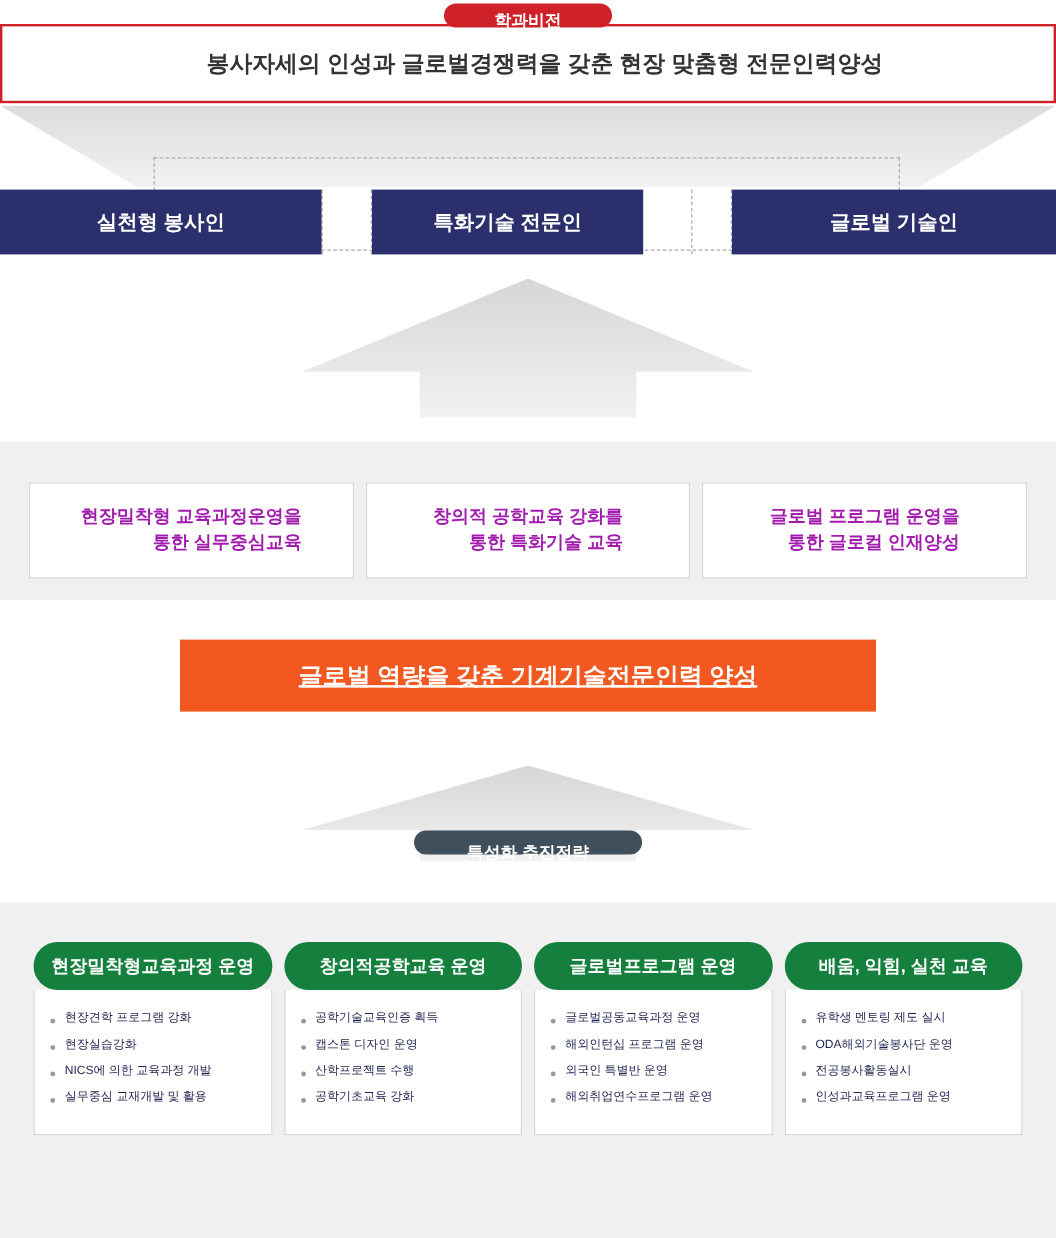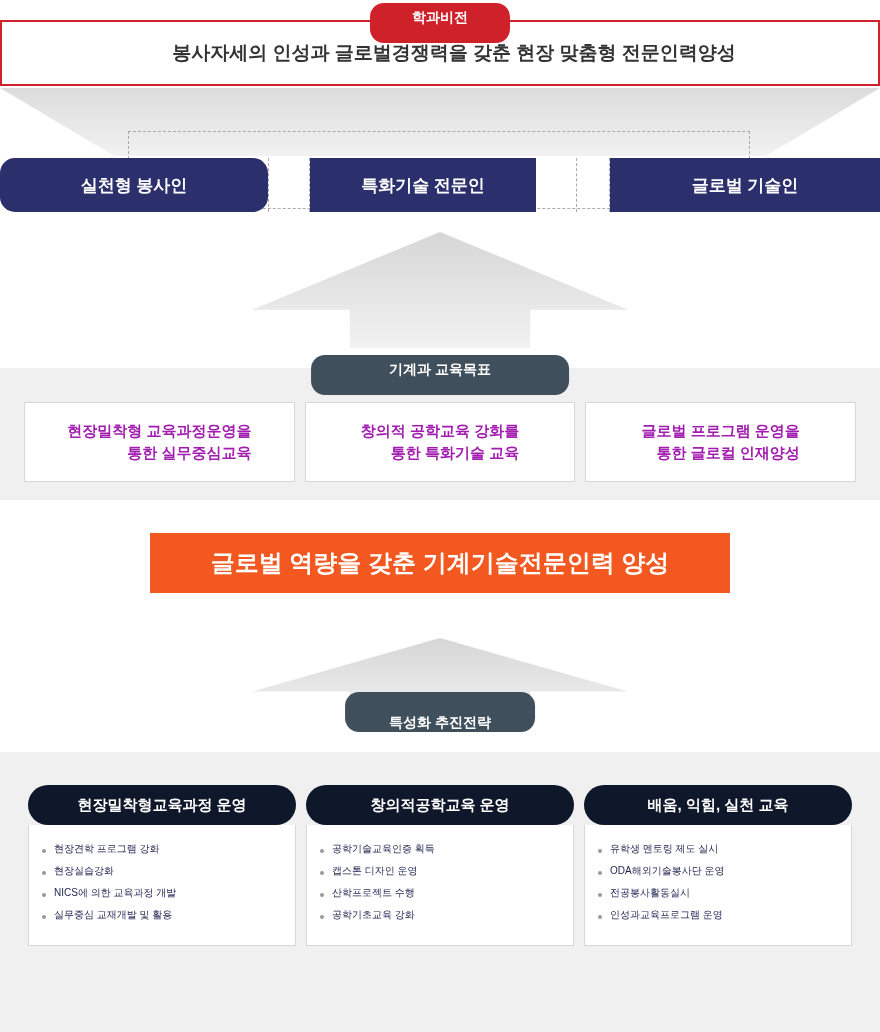--- a/index.html
+++ b/index.html
@@ -1,49 +1,49 @@
 <!DOCTYPE html>
 <html><head>
 <meta charset="utf-8">
 <style>
   * { margin:0; padding:0; box-sizing:border-box; }
   html,body { background:#ffffff; }
   body { font-family:"Liberation Sans","DejaVu Sans",sans-serif; }
   .page { position:relative; width:880px; height:1032px; margin:0 auto; background:#fff; overflow:hidden; }
 
   
-  .badge { position:absolute; left:50%; transform:translateX(-50%); height:40px; line-height:28px;
+  .badge { position:absolute; left:50%; transform:translateX(-50%); height:20px; line-height:28px;
            border-radius:14px; color:#fff; font-size:14px; font-weight:bold; text-align:center;
            padding:0 42px; white-space:nowrap; z-index:6; }
   .badge.red   { background:#cf2129; top:3px; }
   .badge.slate { background:#3f4f5b; }
   .talent-badge   { top:118px; padding:0 78px; }
   .goals-badge    { top:355px; padding:0 78px; }
-  .strategy-badge { top:692px; padding:16px 44px; }
+  .strategy-badge { top:692px; padding:4px 44px; }
 
   
   .vision-box { position:absolute; top:20px; left:0; width:880px; height:66px; background:#fff;
                 border:2px solid #cf2129; display:flex; align-items:center; justify-content:center; z-index:2; }
   .vision-text { font-size:19px; font-weight:bold; color:#333;margin-left:28px; }
 
   
   .funnel { position:absolute; top:88px; left:0; width:880px; height:68px; z-index:1;
             background:linear-gradient(180deg,#dcdcdc 0%,#f1f1f1 95%);
             clip-path:polygon(0 0,100% 0,87% 100%,13% 100%); }
 
   
   .dashed-box { position:absolute; top:131px; left:128px; width:622px; height:78px;
                 border:1px dashed #aaa; z-index:2; }
   .gap-dash { position:absolute; top:158px; height:54px; border-left:1px dashed #aaa;
               border-right:1px dashed #aaa; z-index:2; }
   .gap-1 { left:268px; width:42px; }
   .gap-2 { left:576px; width:34px; }
   .talent-box { position:absolute; top:158px; height:54px; background:#2b2f6b; color:#fff;
                 font-size:17px; font-weight:bold; display:flex; align-items:center; justify-content:center; z-index:3; }
-  .talent-1 { left:0;     width:268px;border-radius:15px; }
+  .talent-1 { left:0;     width:268px; }
   .talent-2 { left:310px; width:226px; }
   .talent-3 { left:610px; width:270px; }
 
   
   .arrow { position:absolute; left:252px; width:376px; z-index:1;
            background:linear-gradient(180deg,#d6d6d6,#f2f2f2);
            clip-path:polygon(50% 0,100% 67%,74% 67%,74% 100%,26% 100%,26% 67%,0 67%); }
   .arrow-1 { top:232px; height:116px; }
   .arrow-2 { top:638px; height:80px; }
 
@@ -51,27 +51,27 @@
   .goals-section { position:absolute; top:368px; left:0; width:880px; height:132px; background:#f0f0f1; z-index:2; }
   .goals-row { position:absolute; top:34px; left:24px; right:24px; display:flex; gap:10px; }
   .goal-box { flex:1; height:80px; background:#fff; border:1px solid #d7d7d7;
               display:flex; align-items:center; justify-content:center; text-align:right;
               font-size:15px; font-weight:bold; color:#a21caf; white-space:pre-line;
               line-height:1.5; padding:4px; }
 
   
   .orange-box { position:absolute; top:533px; left:150px; width:580px; height:60px; background:#f2581f;
                 display:flex; align-items:center; justify-content:center; z-index:2; }
-  .orange-box span { color:#fff; font-size:24px; font-weight:bold; }
+  .orange-box span { color:#fff; font-size:20px; font-weight:bold;text-decoration:underline; }
 
   
   .strategy-section { position:absolute; top:752px; left:0; width:880px; height:280px; background:#f0f0f1; z-index:2; }
   .strategy-row { position:absolute; top:33px; left:28px; right:28px; display:flex; gap:10px; align-items:stretch; }
   .strategy-col { flex:1; display:flex; flex-direction:column; }
-  .col-header { height:40px; background:#0f172a; color:#fff; font-size:15px; font-weight:bold;
+  .col-header { height:40px; background:#15803d; color:#fff; font-size:15px; font-weight:bold;
                 display:flex; align-items:center; justify-content:center; white-space:nowrap;border-radius:20px; }
   .col-body { flex:1; background:#fff; border:1px solid #d7d7d7; border-top:none; padding:16px 12px; }
   .col-body ul { list-style:none; }
   .col-body li { position:relative; padding-left:13px; margin-bottom:7px; font-size:10px;
                  color:#1d2150; line-height:1.5; }
   .col-body li::before { content:""; position:absolute; left:1px; top:8px; width:4px; height:4px;
                          border-radius:50%; background:#999; }
 </style>
 </head>
 <body>
@@ -96,21 +96,20 @@
   <div class="goals-section">
     <div class="goals-row">
       <div class="goal-box">현장밀착형 교육과정운영을
 통한 실무중심교육</div>
       <div class="goal-box">창의적 공학교육 강화를
 통한 특화기술 교육</div>
       <div class="goal-box">글로벌 프로그램 운영을
 통한 글로컬 인재양성</div>
     </div>
   </div>
-  <div class="badge slate goals-badge">기계과 교육목표</div>
 
   <div class="orange-box">
     <span>글로벌 역량을 갖춘 기계기술전문인력 양성</span>
   </div>
 
   <div class="arrow arrow-2"></div>
   <div class="badge slate strategy-badge">특성화 추진전략</div>
 
   <div class="strategy-section">
     <div class="strategy-row">
@@ -132,20 +131,31 @@
         <div class="col-body">
           <ul>
             <li>공학기술교육인증 획득</li>
             <li>캡스톤 디자인 운영</li>
             <li>산학프로젝트 수행</li>
             <li>공학기초교육 강화</li>
           </ul>
         </div>
       </div>
 
+      <div class="strategy-col">
+        <div class="col-header">글로벌프로그램 운영</div>
+        <div class="col-body">
+          <ul>
+            <li>글로벌공동교육과정 운영</li>
+            <li>해외인턴십 프로그램 운영</li>
+            <li>외국인 특별반 운영</li>
+            <li>해외취업연수프로그램 운영</li>
+          </ul>
+        </div>
+      </div>
 
       <div class="strategy-col">
         <div class="col-header">배움, 익힘, 실천 교육</div>
         <div class="col-body">
           <ul>
             <li>유학생 멘토링 제도 실시</li>
             <li>ODA해외기술봉사단 운영</li>
             <li>전공봉사활동실시</li>
             <li>인성과교육프로그램 운영</li>
           </ul>

